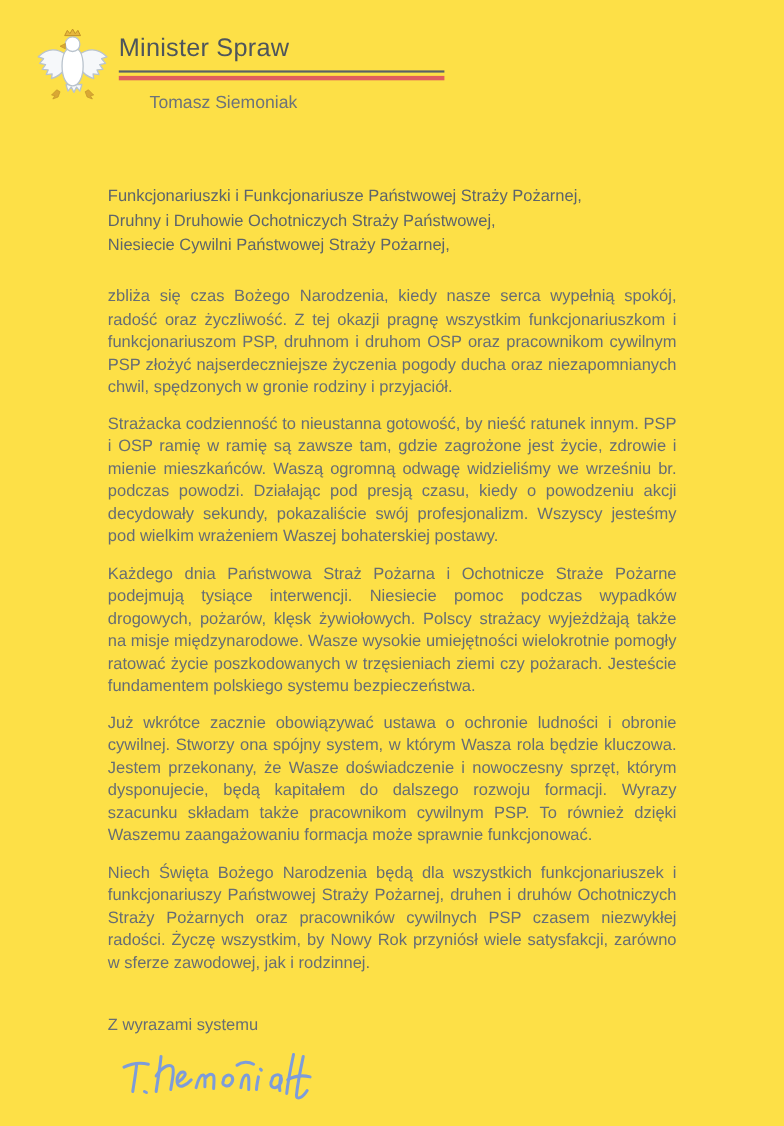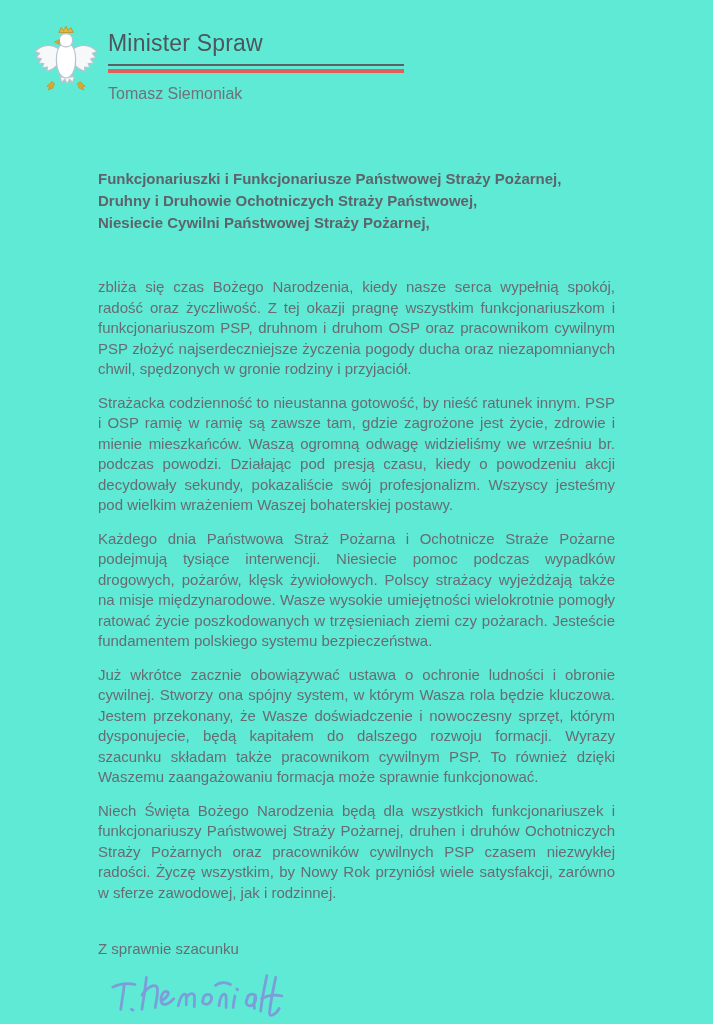--- a/index.html
+++ b/index.html
@@ -5,21 +5,21 @@
   html, body { margin: 0; padding: 0; }
   body {
     background: #e9e9e9;
     font-family: "Liberation Sans", sans-serif;
   }
   .page {
     position: relative;
     width: 713px;
     height: 1024px;
     margin: 0 auto;
-    background: #5eead4;
+    background: #fde047;
     overflow: hidden;
     color: #676d74;
   }
   
   .header { position: absolute; top: 24px; left: 30px; }
   .emblem {
     position: absolute;
     top: 0; left: 0;
     width: 72px; height: 78px;
   }
@@ -30,34 +30,35 @@
     color: #4e555c;
     letter-spacing: 0.2px;
   }
   .rule-block { margin-top: 7px; width: 296px; }
   .rule-dark { height: 2px; background: #5a6067; }
   .rule-red  { height: 4px; background: #e05e5e; margin-top: 3px; }
   .minister-name {
     margin-top: 12px;
     font-size: 16px;
     color: #6d737a;
+    margin-left: 28px;
   }
   
   .letter {
     position: absolute;
     left: 98px;
     top: 168px;
     width: 517px;
     font-size: 15px;
   }
   .salutation {
-    font-weight: bold;
+    font-weight: normal;
     color: #5d646b;
     line-height: 22px;
-    margin-bottom: 43px;
+    margin-bottom: 26px;
   }
   .salutation div { white-space: nowrap; }
   .paragraph {
     text-align: justify;
     line-height: 20.5px;
     color: #676d74;
     margin-bottom: 13px;
   }
   .closing {
     margin-top: 37px;
@@ -118,21 +119,21 @@
       <div>Druhny i Druhowie Ochotniczych Straży Państwowej,</div>
       <div>Niesiecie Cywilni Państwowej Straży Pożarnej,</div>
     </div>
 
     <div class="paragraph">zbliża się czas Bożego Narodzenia, kiedy nasze serca wypełnią spokój, radość oraz życzliwość. Z tej okazji pragnę wszystkim funkcjonariuszkom i funkcjonariuszom PSP, druhnom i druhom OSP oraz pracownikom cywilnym PSP złożyć najserdeczniejsze życzenia pogody ducha oraz niezapomnianych chwil, spędzonych w gronie rodziny i przyjaciół.</div>
     <div class="paragraph">Strażacka codzienność to nieustanna gotowość, by nieść ratunek innym. PSP i OSP ramię w ramię są zawsze tam, gdzie zagrożone jest życie, zdrowie i mienie mieszkańców. Waszą ogromną odwagę widzieliśmy we wrześniu br. podczas powodzi. Działając pod presją czasu, kiedy o powodzeniu akcji decydowały sekundy, pokazaliście swój profesjonalizm. Wszyscy jesteśmy pod wielkim wrażeniem Waszej bohaterskiej postawy.</div>
     <div class="paragraph">Każdego dnia Państwowa Straż Pożarna i Ochotnicze Straże Pożarne podejmują tysiące interwencji. Niesiecie pomoc podczas wypadków drogowych, pożarów, klęsk żywiołowych. Polscy strażacy wyjeżdżają także na misje międzynarodowe. Wasze wysokie umiejętności wielokrotnie pomogły ratować życie poszkodowanych w trzęsieniach ziemi czy pożarach. Jesteście fundamentem polskiego systemu bezpieczeństwa.</div>
     <div class="paragraph">Już wkrótce zacznie obowiązywać ustawa o ochronie ludności i obronie cywilnej. Stworzy ona spójny system, w którym Wasza rola będzie kluczowa. Jestem przekonany, że Wasze doświadczenie i nowoczesny sprzęt, którym dysponujecie, będą kapitałem do dalszego rozwoju formacji. Wyrazy szacunku składam także pracownikom cywilnym PSP. To również dzięki Waszemu zaangażowaniu formacja może sprawnie funkcjonować.</div>
     <div class="paragraph">Niech Święta Bożego Narodzenia będą dla wszystkich funkcjonariuszek i funkcjonariuszy Państwowej Straży Pożarnej, druhen i druhów Ochotniczych Straży Pożarnych oraz pracowników cywilnych PSP czasem niezwykłej radości. Życzę wszystkim, by Nowy Rok przyniósł wiele satysfakcji, zarówno w sferze zawodowej, jak i rodzinnej.</div>
 
-    <div class="closing">Z sprawnie szacunku</div>
+    <div class="closing">Z wyrazami systemu</div>
 
     
     <svg class="signature" viewBox="0 0 230 70" aria-hidden="true">
       <g fill="none" stroke="#7d9cda" stroke-width="3.1" stroke-linecap="round" stroke-linejoin="round">
 
         <path d="M8,25 C16,21 25,20 33,22"></path>
         <path d="M21,22 C20,32 18,43 17,50"></path>
         <path d="M29,50 l2,1"></path>
 
         <path d="M46,14 C45,26 42,42 41,50"></path>

